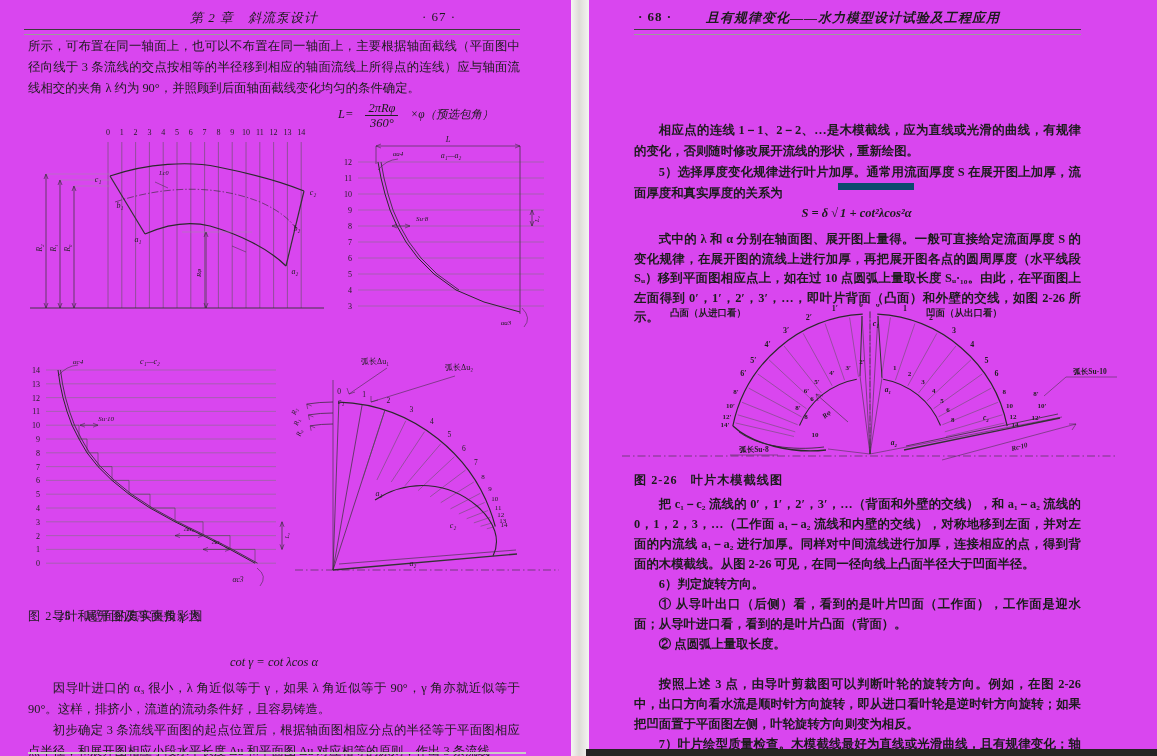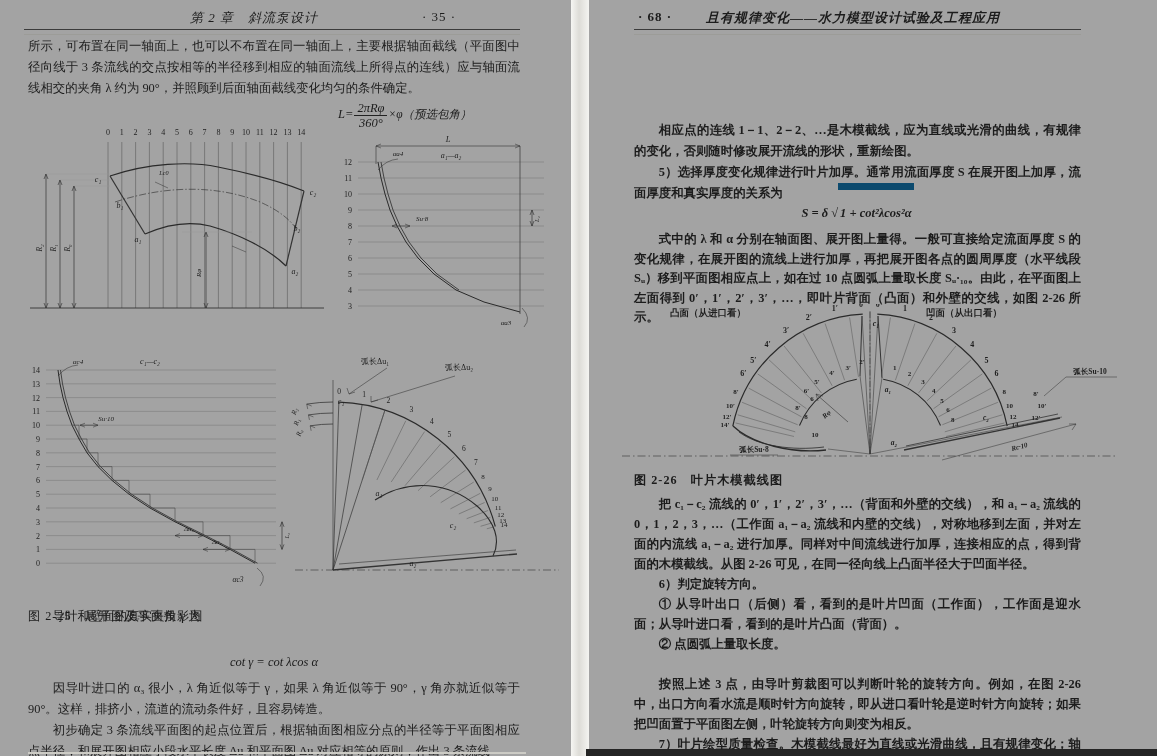--- a/index.html
+++ b/index.html
@@ -1,44 +1,44 @@
 <!DOCTYPE html>
 <html><head>
 <meta charset="utf-8">
 <style>
   html,body{margin:0;padding:0;}
-  #scan{position:relative;width:1157px;height:756px;background:#a3a3a3;overflow:hidden;
+  #scan{position:relative;width:1157px;height:756px;background:#d946ef;overflow:hidden;
         font-family:"Liberation Serif","DejaVu Serif",serif;color:#1c1c1c;}
   .page{position:absolute;top:0;height:756px;}
   #pageL{left:0;width:576px;}
   #pageR{left:576px;width:581px;font-weight:bold;}
   .hdr{position:absolute;top:9px;font-size:13px;font-style:italic;letter-spacing:1px;white-space:nowrap;}
   .rule{position:absolute;top:29px;height:4px;border-top:1.8px solid #3b3b3b;border-bottom:1px solid #9c9c98;}
   .para{position:absolute;font-size:12.4px;line-height:21px;text-align:justify;margin:0;}
   .ind{text-indent:2em;}
   .formula{position:absolute;font-size:12.5px;font-style:italic;white-space:nowrap;}
-  .frac{display:inline-block;vertical-align:middle;text-align:center;margin:0 1px;}
+  .frac{display:inline-block;vertical-align:middle;text-align:center;margin:0 12px;}
   .frac .num{display:block;border-bottom:1px solid #222;padding:0 3px;line-height:14px;}
   .frac .den{display:block;line-height:14px;}
   .rad{border-top:7px solid #0c4a6e;padding:16px 2px;}
   .caption{position:absolute;font-size:12.2px;text-align:left;letter-spacing:1px;}
   .gutter{position:absolute;left:571px;top:0;width:18px;height:756px;
           background:linear-gradient(90deg,#f6f6f3 0%,#dddcd7 45%,#f4f4f1 100%);}
   .botbar{position:absolute;left:586px;top:749px;width:571px;height:7px;background:#242424;}
   .botlineL{position:absolute;left:28px;top:752px;width:498px;height:1.5px;background:#cccbc5;}
   svg text{font-family:"Liberation Serif","DejaVu Serif",serif;}
 </style>
 </head>
 <body>
 
 <div id="scan">
 
   <div class="page" id="pageL">
     <div class="hdr" style="left:190px;">第 2 章　斜流泵设计</div>
-    <div class="hdr" style="left:422px;font-style:normal;">· 35 ·</div>
+    <div class="hdr" style="left:422px;font-style:normal;">· 67 ·</div>
     <div class="rule" style="left:24px;width:496px;"></div>
 
     <p class="para" style="left:28px;top:36px;width:492px;">所示，可布置在同一轴面上，也可以不布置在同一轴面上，主要根据轴面截线（平面图中径向线于 3 条流线的交点按相等的半径移到相应的轴面流线上所得点的连线）应与轴面流线相交的夹角 λ 约为 90°，并照顾到后面轴面截线变化均匀的条件确定。</p>
 
     <div class="formula" style="left:338px;top:101px;">
       <span>L=</span><span class="frac"><span class="num">2πRφ</span><span class="den">360°</span></span><span style="font-size:11.5px;">×φ（预选包角）</span>
     </div>
 
     <svg id="figA" style="position:absolute;left:22px;top:118px;" width="312" height="214" viewBox="0 0 312 214">
         <line x1="86" y1="24" x2="86" y2="190" stroke="#555" stroke-width="0.55"></line>

